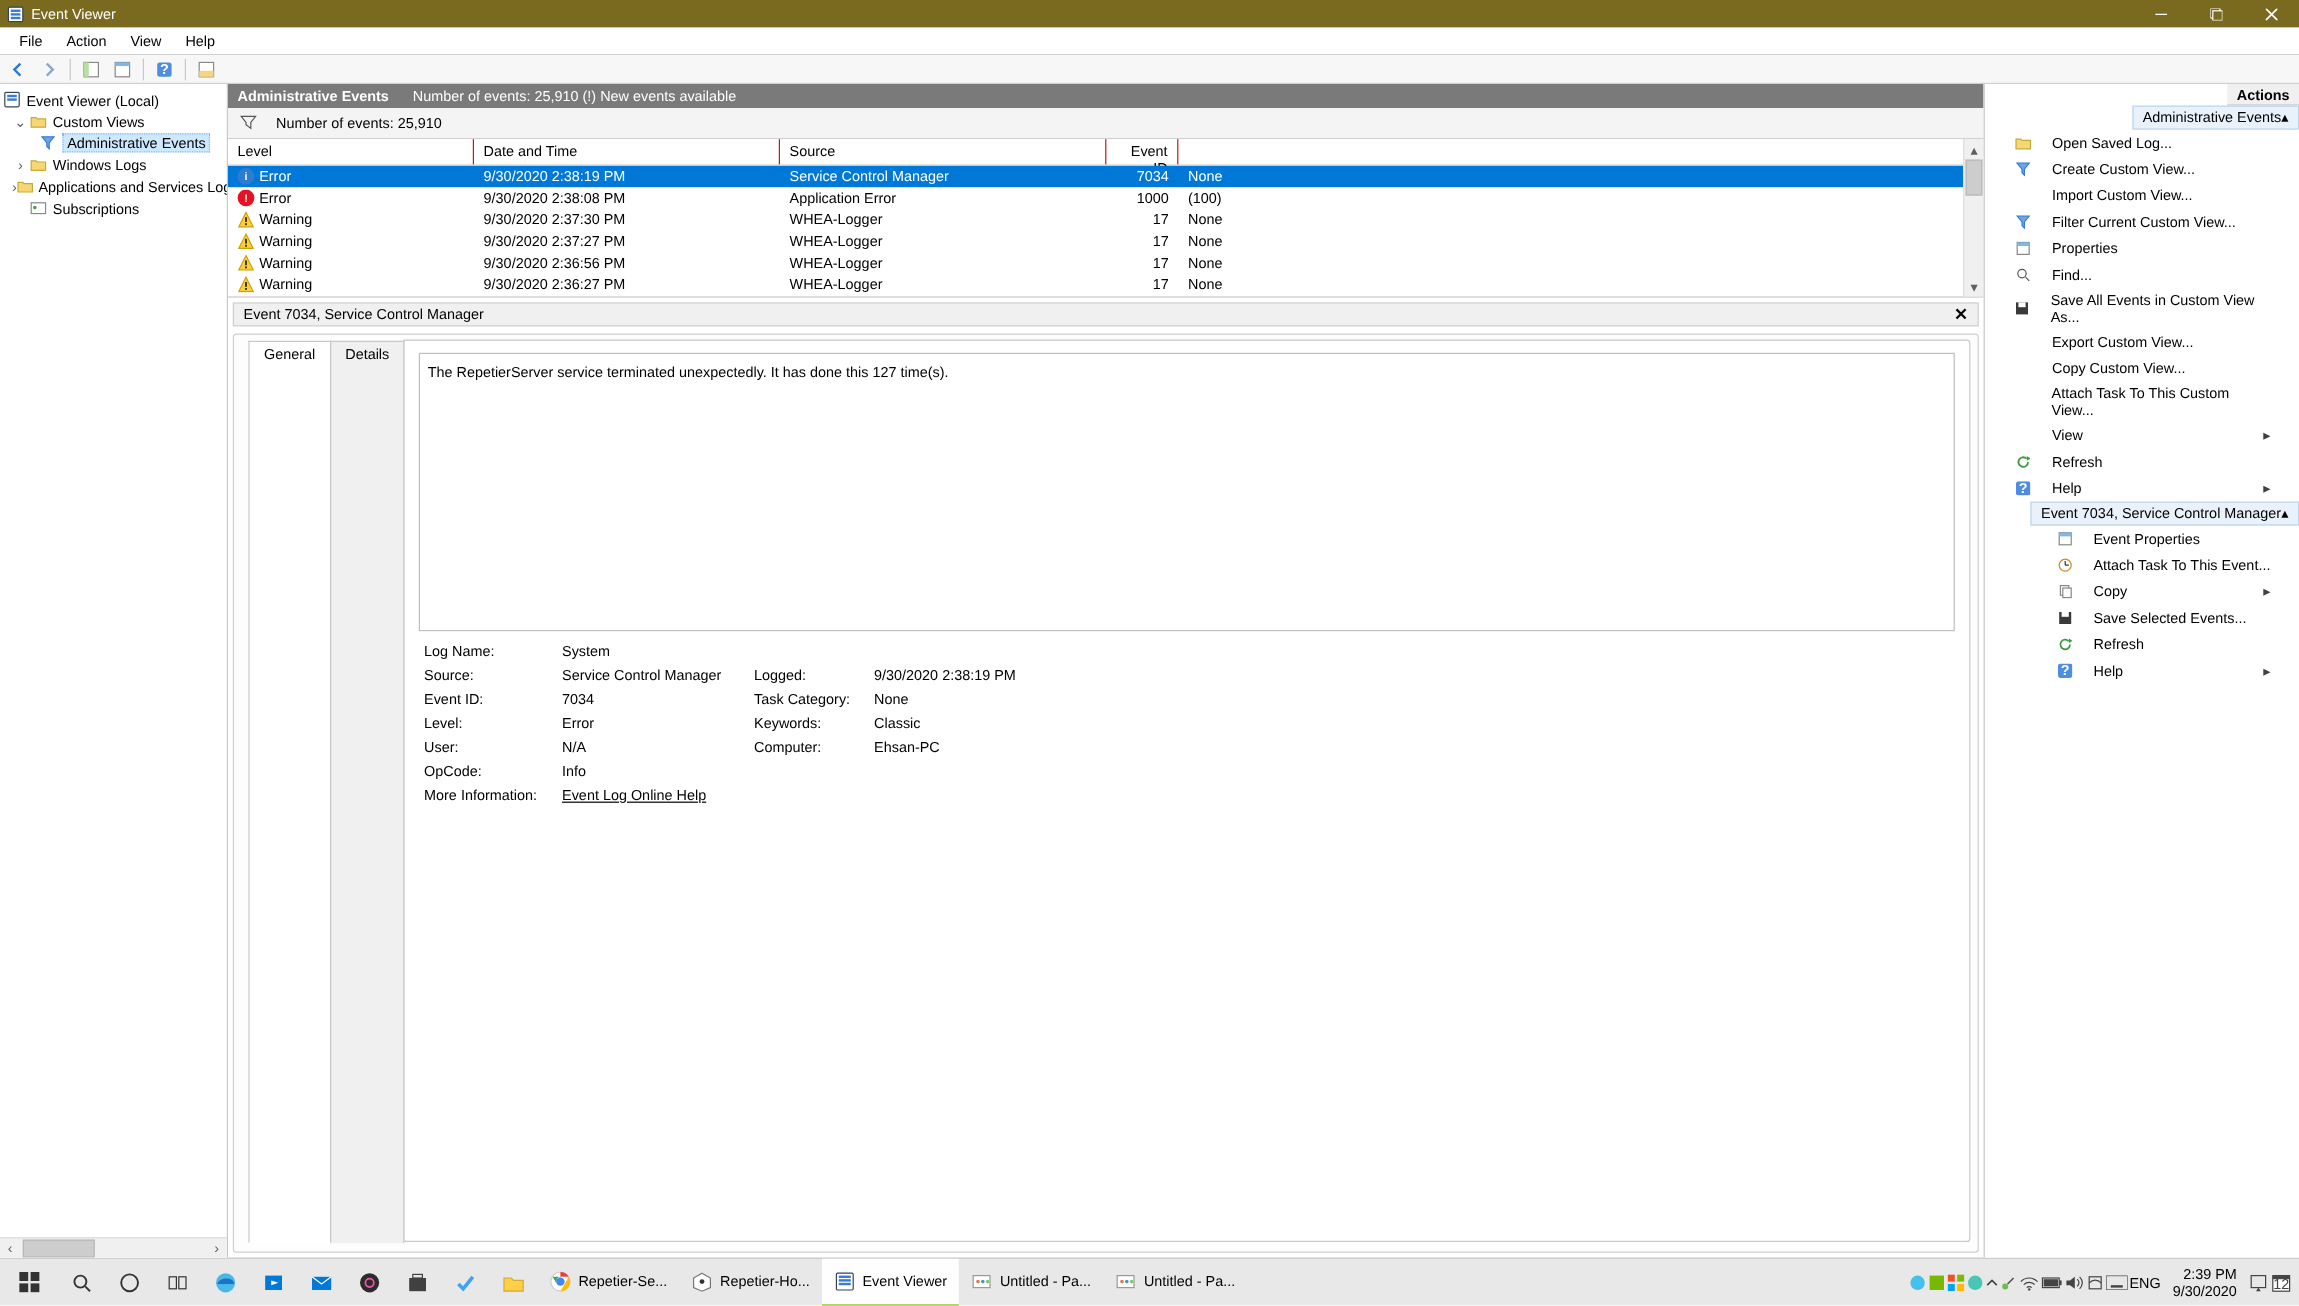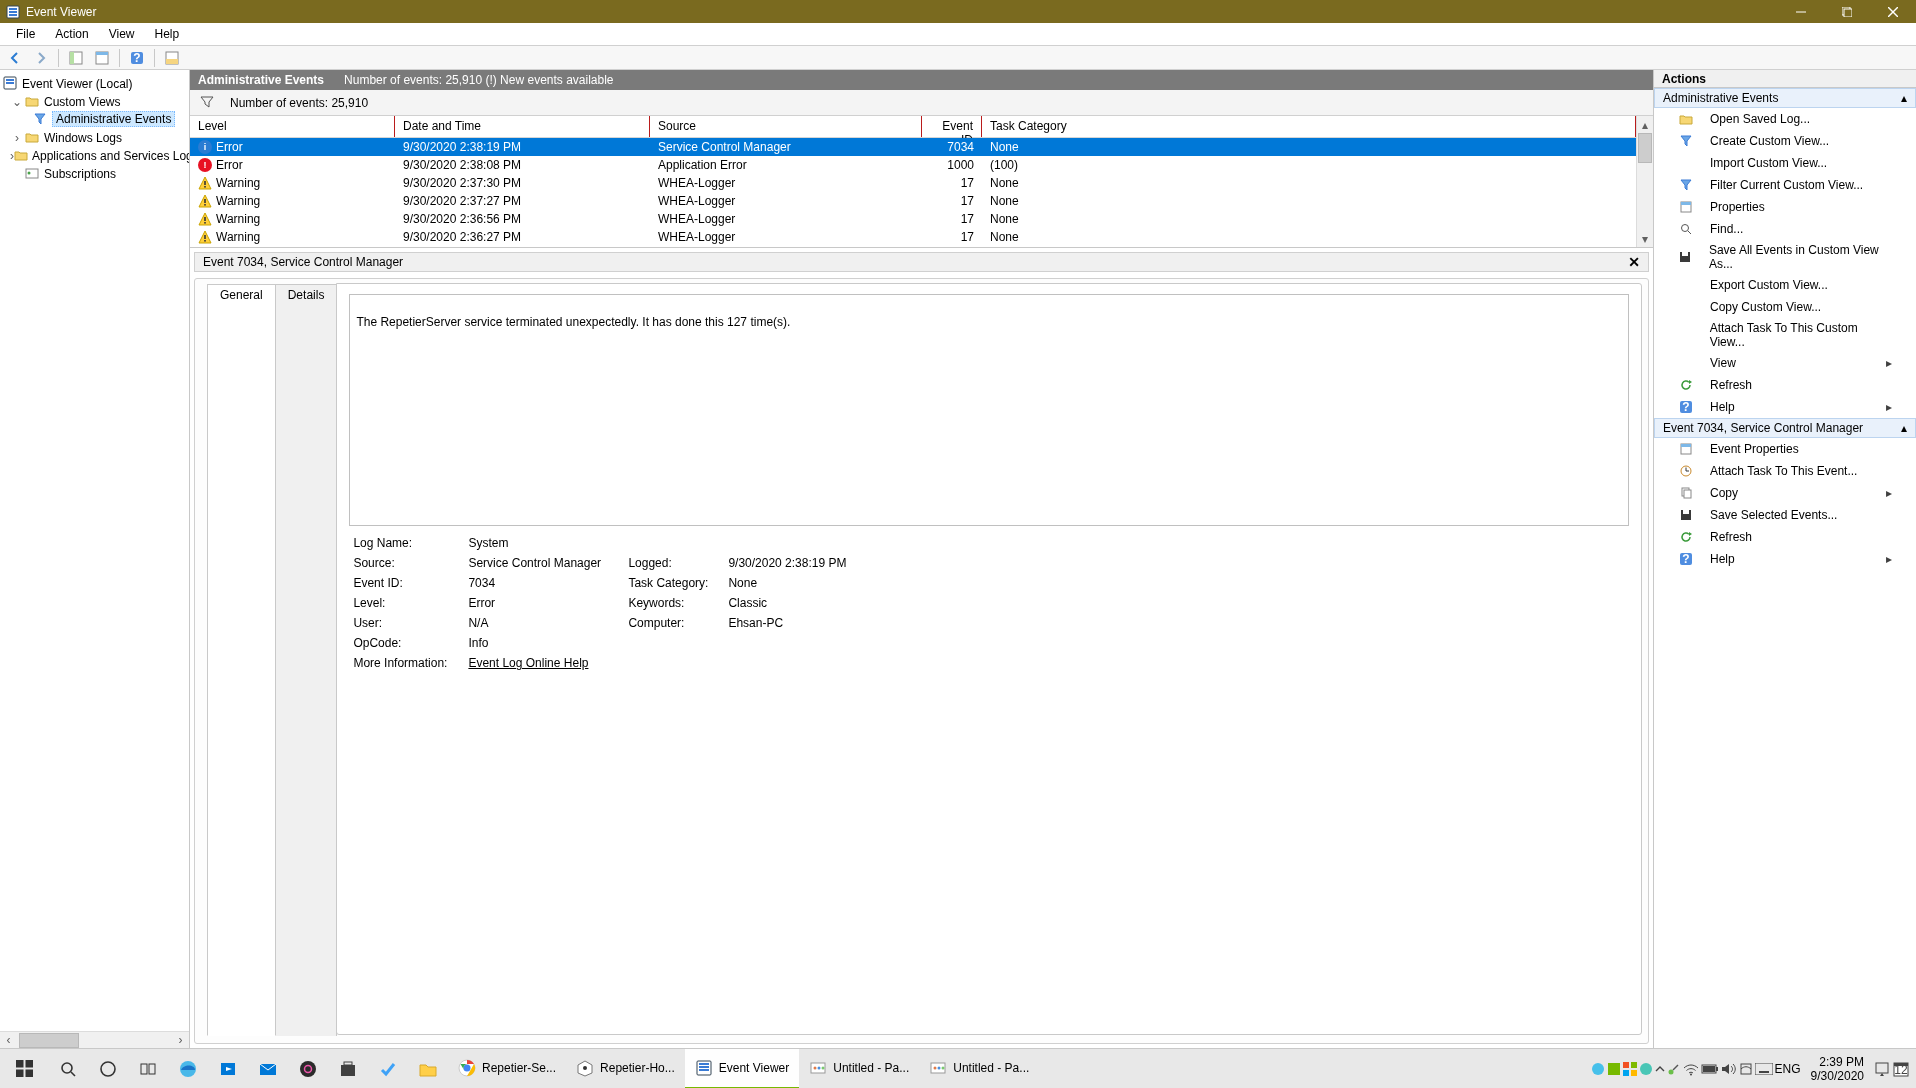--- a/index.html
+++ b/index.html
@@ -61,26 +61,26 @@
 .gridsb .thumb{ position:absolute; top:0; left:1px; right:1px; height:30px; background:#cdcdcd; border:1px solid #b8b8b8; }
 
 .detailspanel { flex: 1; display:flex; flex-direction:column; padding: 4px; min-height:0; }
 .dphdr { height: 20px; background:#f0f0f0; border:1px solid #d0d0d0; display:flex; align-items:center; padding:0 8px; justify-content:space-between; }
 .dphdr .close { font-weight:bold; font-size:14px; }
 .dpcard { flex:1; margin-top:6px; border:1px solid #d0d0d0; border-radius:3px; background:#fdfdfd; display:flex; flex-direction:row; padding: 4px 6px 8px 6px; overflow:hidden; }
 .tabs { display:flex; gap:0; margin-left:6px; }
 .tab { padding:3px 12px 4px 12px; border:1px solid #c9c9c9; border-bottom:none; background:#f0f0f0; margin-right:-1px; position:relative; top:1px; }
 .tab.active { background:#fff; border-bottom:1px solid #fff; z-index:2; }
 .tabbody { flex:1; border:1px solid #c9c9c9; background:#fff; border-radius:0 3px 3px 3px; padding:10px 12px; display:flex; flex-direction:column; gap:10px; overflow:hidden; }
-.msgbox { border:1px solid #c0c0c0; background:#fff; height: 232px; padding:20px 6px; }
+.msgbox { border:1px solid #c0c0c0; background:#fff; height: 232px; padding:8px 6px; }
 .propsgrid { display:grid; grid-template-columns: 105px 150px 90px 200px; row-gap:6px; column-gap:10px; padding-left:4px; }
 .propsgrid .k{ font-weight:400; }
 .link { color:#000000; text-decoration:underline; }
 
-.actionspanel { width: 263px; border-left:1px solid #c8c8c8; display:flex; flex-direction:column; background:#fff; }
+.actionspanel { width: 263px; border-left:1px solid #c8c8c8; display:flex; flex-direction:column; background:#fff;align-items:flex-end; }
 .actionspanel .aphdr { height:18px; background:#f0f0f0; border-bottom:1px solid #c8c8c8; padding:2px 8px; font-weight:600; }
 .actionspanel .apsection { background:#e9f1fb; border:1px solid #bcd4ef; padding:2px 8px; display:flex; align-items:center; justify-content:space-between; }
 .actionspanel .apitem { display:flex; align-items:center; gap:16px; padding:3px 24px; }
 .actionspanel .apitem .aicon { width:16px;height:16px; display:inline-flex;align-items:center;justify-content:center; }
 .actionspanel .apitem .chev { margin-left:auto; color:#404040; }
 
 .taskbar { height: 40px; background:#e8e8e8; border-top:1px solid #c8c8c8; display:flex; align-items:center; }
 .taskbar .start { width:48px; height:40px; display:flex;align-items:center;justify-content:center; }
 .taskbar .tbicon { width:40px; height:40px; display:flex;align-items:center;justify-content:center; }
 .taskbar .tbapp { height:40px; padding:0 10px; display:flex;align-items:center; gap:6px; border-bottom:2px solid transparent; }
@@ -247,21 +247,20 @@
       <span>Number of events: 25,910</span>
     </div>
 
     <div class="eventsgrid">
       <div class="gridmain">
         <div class="gh">
           <div class="ghc c-level">Level</div>
           <div class="ghc c-date">Date and Time</div>
           <div class="ghc c-source">Source</div>
           <div class="ghc c-id">Event ID</div>
-          <div class="ghc c-cat">Task Category</div>
         </div>
         <div class="grows" id="grows">
             <div class="grow selected">
               <div class="gc c-level">
                 <span class="ei info">i</span>
                 <span>Error</span>
               </div>
               <div class="gc c-date">9/30/2020 2:38:19 PM</div>
               <div class="gc c-source">Service Control Manager</div>
               <div class="gc c-id">7034</div>

